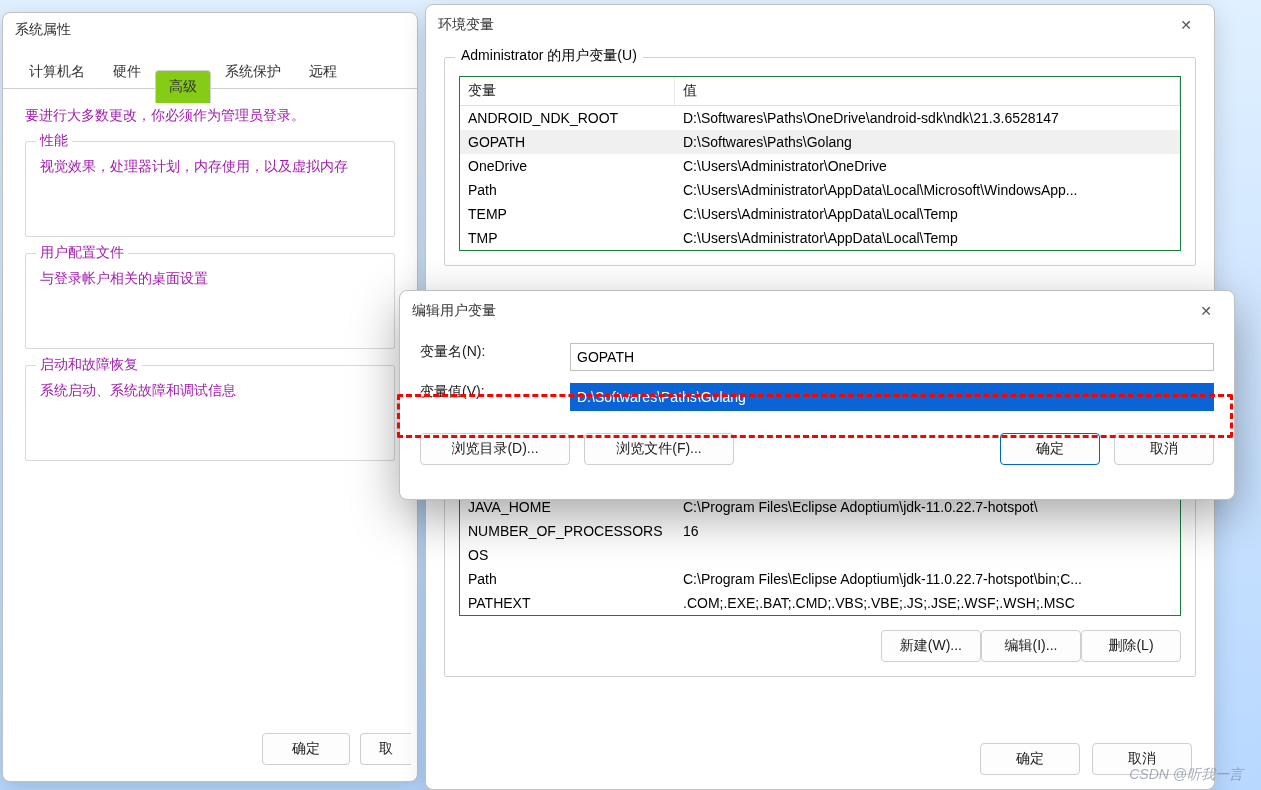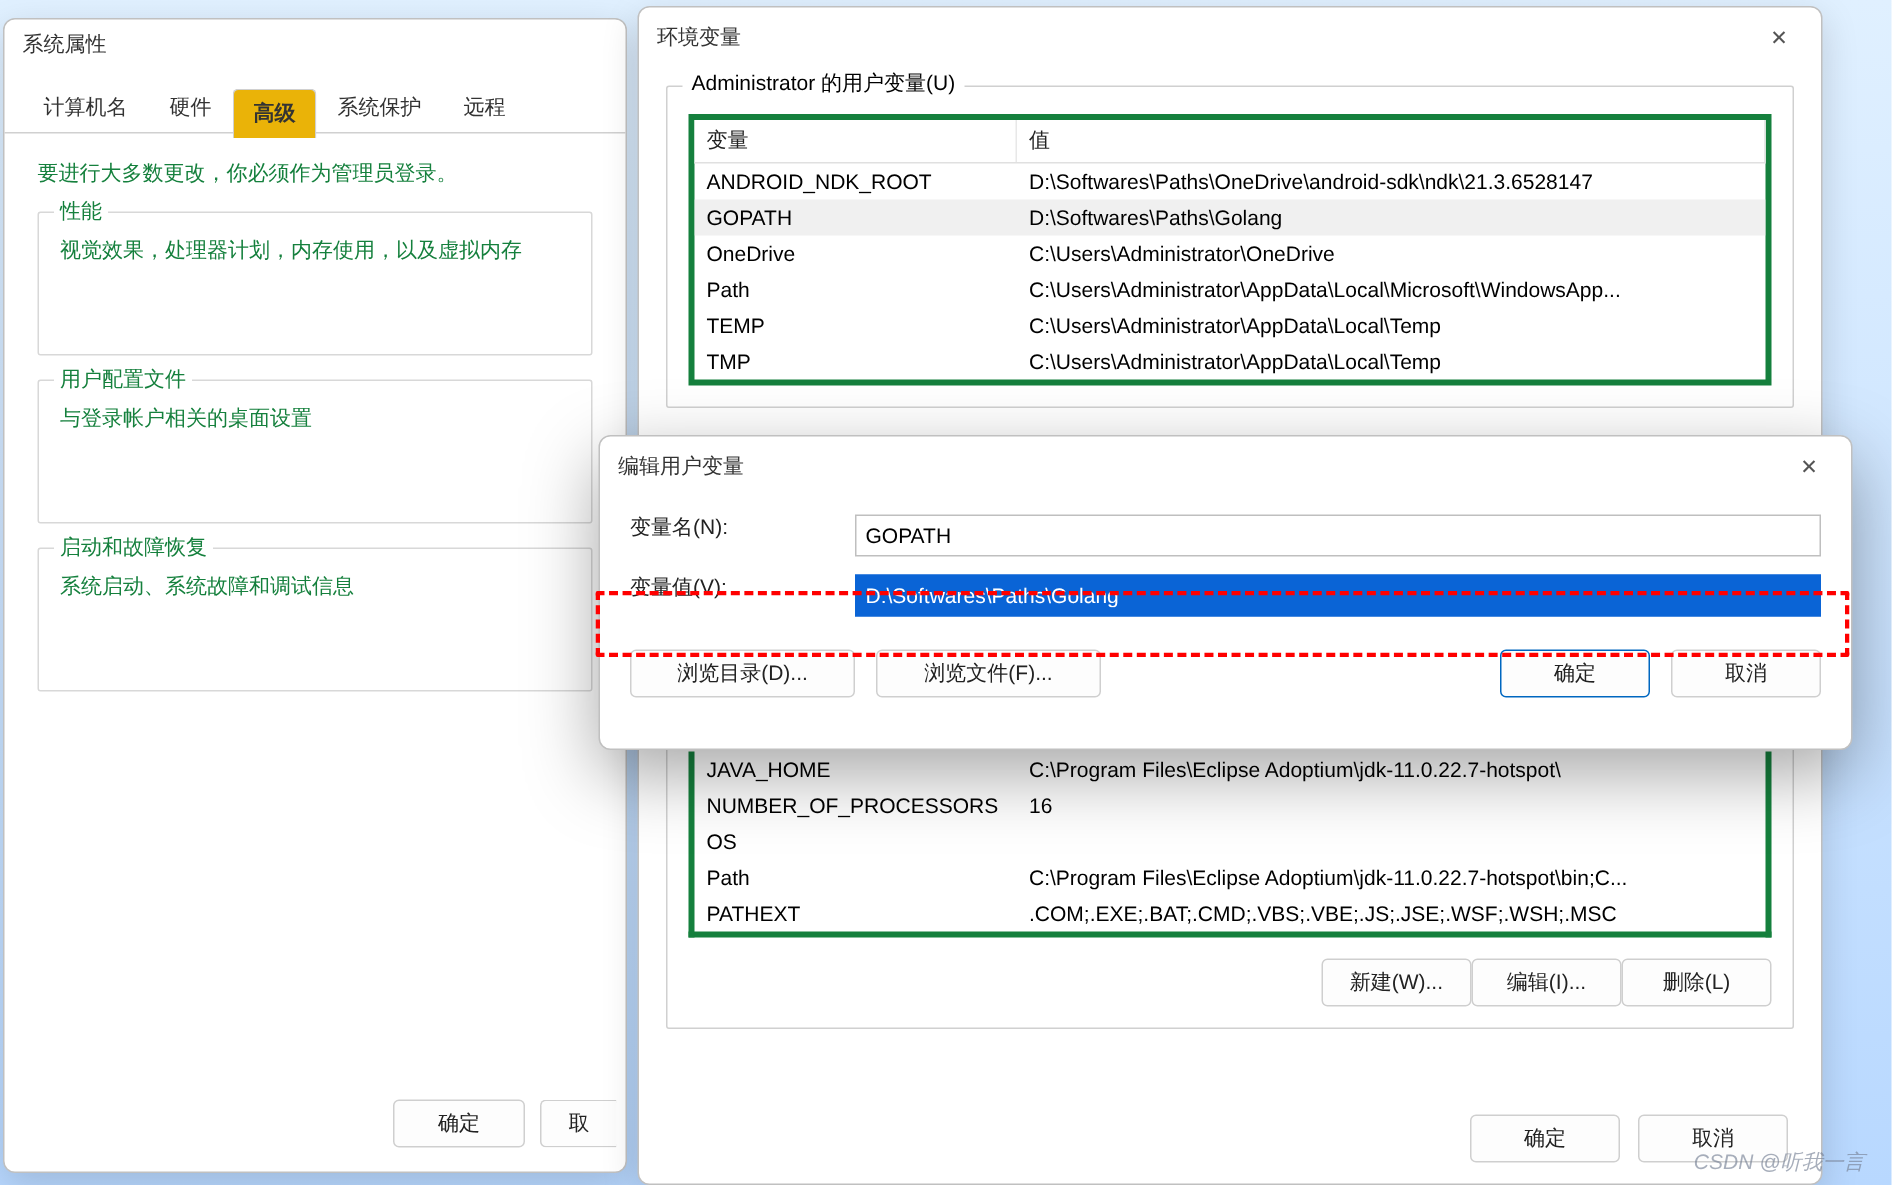--- a/index.html
+++ b/index.html
@@ -6,32 +6,32 @@
     body { margin: 0; width: 1261px; height: 790px; position: relative; background: linear-gradient(to bottom, #e0f0ff 0%, #b8d8ff 100%); overflow: hidden; }
     .window { position: absolute; background: #fff; border: 1px solid #c0c0c0; border-radius: 8px; box-shadow: 0 8px 24px rgba(0,0,0,0.15); }
     .titlebar { display: flex; align-items: center; justify-content: space-between; padding: 8px 12px; font-size: 14px; color: #333; }
     .titlebar .title { flex: 1; }
     .close-btn { width: 32px; height: 24px; display: flex; align-items: center; justify-content: center; font-size: 14px; color: #555; cursor: pointer; border-radius: 4px; }
     
     
     #win-sysprops { left: 2px; top: 12px; width: 416px; height: 770px; }
     #win-sysprops .tabs { display: flex; border-bottom: 1px solid #d0d0d0; padding: 0 12px; margin-top: 8px; gap: 0; }
     .tab { padding: 7px 13px; font-size: 14px; color: #333; cursor: pointer; border: 1px solid transparent; border-bottom: none; }
-    .tab.active { border-color: #d0d0d0; background: #eab308; border-top-left-radius: 4px; border-top-right-radius: 4px; position: relative; top: 4px; font-weight: bold; }
-    .tabbody { padding: 18px 22px; font-size: 14px; color: #15803d; }
+    .tab.active { border-color: #d0d0d0; background: #84cc16; border-top-left-radius: 4px; border-top-right-radius: 4px; position: relative; top: 15px; }
+    .tabbody { padding: 18px 22px; font-size: 14px; color: #a21caf; }
     .fieldset { border: 1px solid #d8d8d8; border-radius: 2px; padding: 16px 14px 60px; margin-top: 16px; position: relative; }
     .fieldset-label { position: absolute; top: -10px; left: 10px; background: #fff; padding: 0 4px; font-size: 14px; }
     .btn { display: inline-flex; align-items: center; justify-content: center; min-width: 88px; height: 32px; padding: 0 18px; background: #fdfdfd; border: 1px solid #cfcfcf; border-radius: 4px; font-size: 14px; color: #222; cursor: pointer; }
     .win-footer { position: absolute; bottom: 16px; right: 6px; display: flex; gap: 10px; }
     
     
     #win-envvars { left: 425px; top: 4px; width: 790px; height: 786px; }
     .groupbox { border: 1px solid #d0d0d0; border-radius: 2px; margin: 12px 18px 8px; padding: 18px 14px 14px; position: relative; }
     .groupbox-label { position: absolute; top: -11px; left: 10px; background: #fff; padding: 0 6px; font-size: 14px; }
-    .vartable { width: 100%; border: 4px solid #15803d; font-size: 14px; }
+    .vartable { width: 100%; border: 1px solid #15803d; font-size: 14px; }
     .vartable .thead { display: flex; background: #fff; border-bottom: 1px solid #e0e0e0; }
     .vartable .th { padding: 5px 8px; font-weight: normal; color: #222; border-right: 1px solid #e8e8e8; }
     .vartable .th.var { width: 215px; flex: 0 0 215px; }
     .vartable .th.val { flex: 1; }
     .vartable .tbody { max-height: 156px; overflow-y: auto; }
     .vartable .row { display: flex; padding: 2px 0; }
     .vartable .row.selected { background: #f0f0f0; }
     .vartable .cell { padding: 2px 8px; white-space: nowrap; overflow: hidden; text-overflow: ellipsis; }
     .vartable .cell.var { width: 215px; flex: 0 0 215px; }
     .vartable .cell.val { flex: 1; }

